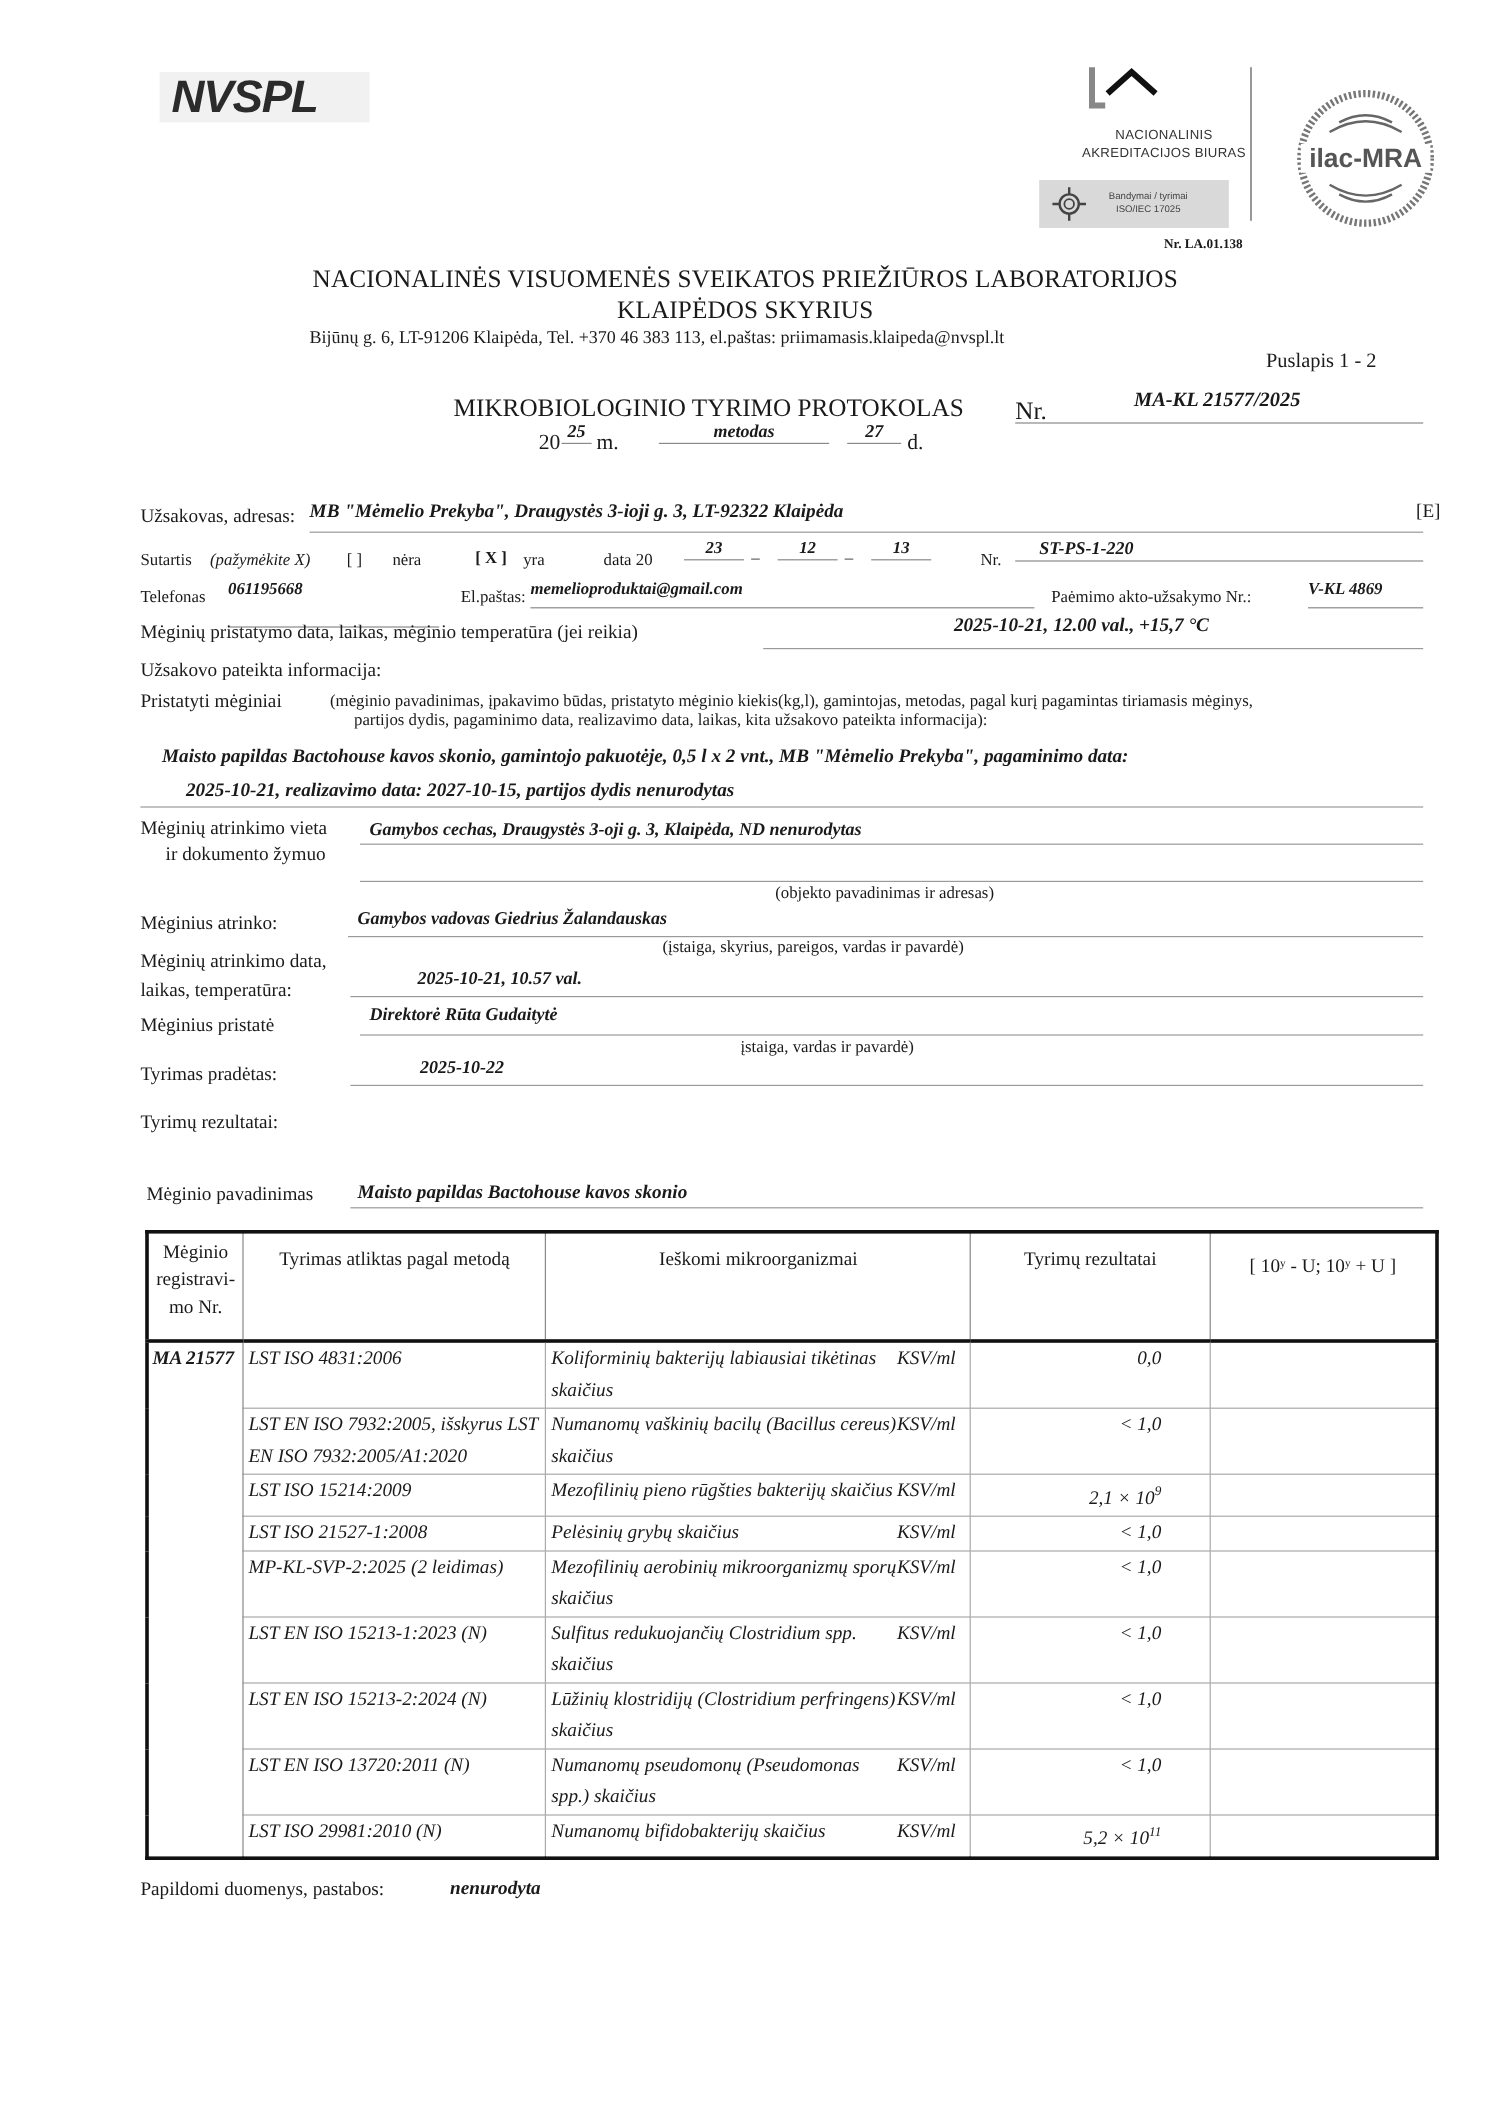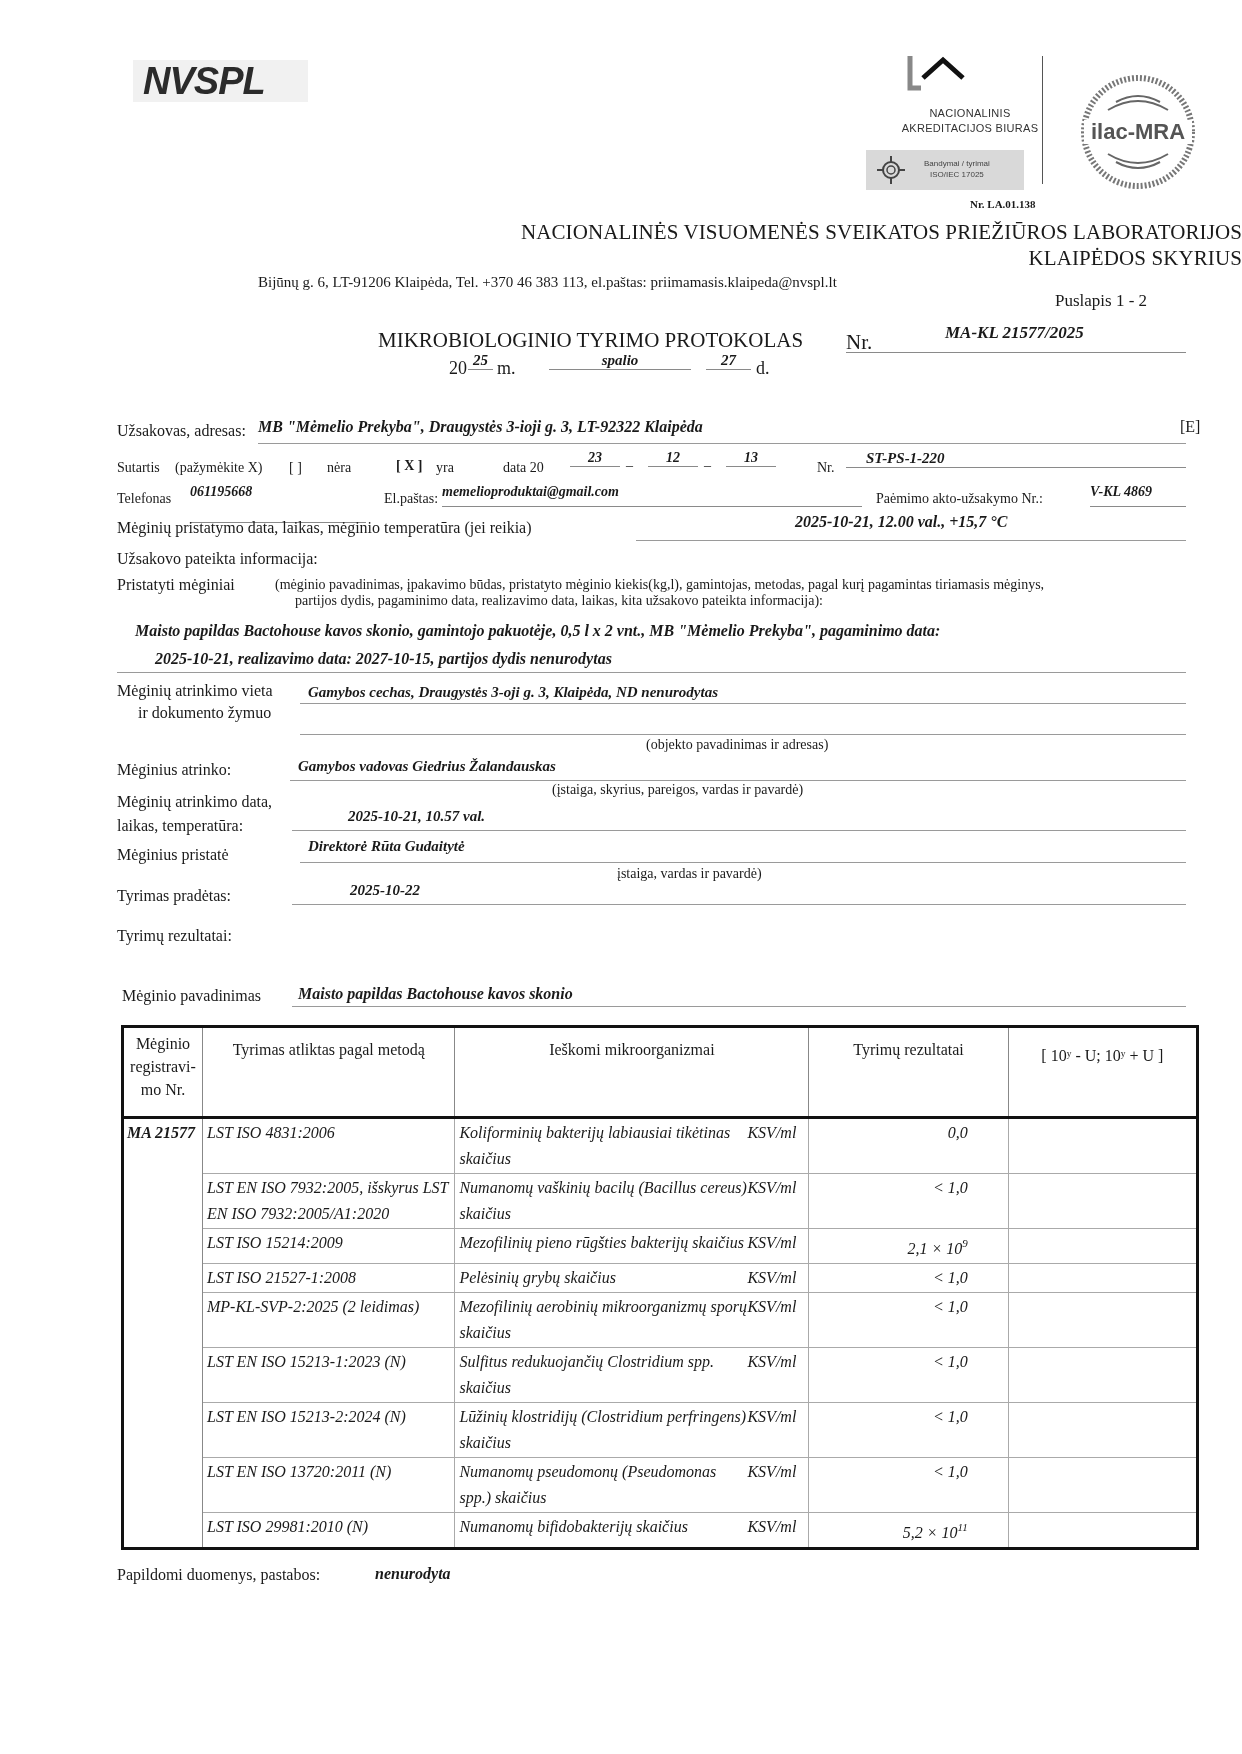--- a/index.html
+++ b/index.html
@@ -1,37 +1,37 @@
 <!DOCTYPE html>
 <html><head>
 <meta charset="utf-8">
 <style>
   html, body { margin: 0; padding: 0; background: #ffffff; }
   body { width: 1242px; height: 1754px; position: relative; overflow: hidden;
          font-family: "Liberation Serif", "DejaVu Serif", serif; color: #1a1a1a; }
   .abs { position: absolute; }
-  .ital { }
+  .ital { font-style: italic; }
   .bold { font-weight: bold; }
   .uline { border-bottom: 1px solid #8a8a8a; }
 
   
   .nvspl { left: 133px; top: 60px; width: 165px; height: 42px; background: #f1f1f1;
            font-family: "Liberation Sans", sans-serif; font-weight: bold; font-style: italic;
            font-size: 38px; letter-spacing: -1px; color: #2b2b2b; line-height: 42px; padding-left: 10px; }
   .nab-logo { left: 905px; top: 52px; width: 60px; height: 42px; }
   .nab-text { left: 880px; top: 106px; width: 180px; text-align: center;
               font-family: "Liberation Sans", sans-serif; font-size: 11px; line-height: 15px; letter-spacing: 0.3px; color:#333; }
   .nab-box { left: 866px; top: 150px; width: 158px; height: 40px; background: #d9d9d9;
              font-family: "Liberation Sans", sans-serif; font-size: 8px; color:#444; }
   .nab-box .lbl { position: absolute; left: 58px; top: 8px; text-align: center; line-height: 11px; }
   .vsep { left: 1042px; top: 56px; width: 1px; height: 128px; background: #555; }
   .ilac { left: 1078px; top: 72px; width: 120px; height: 120px; }
   .nr-la { left: 970px; top: 198px; font-size: 11px; font-weight: bold; }
 
-  .h1 { left: 0; width: 1242px; text-align: right; font-size: 21px; letter-spacing: 0.1px; }
+  .h1 { left: 0; width: 1242px; text-align: center; font-size: 21px; letter-spacing: 0.1px; }
   .addr { left: 258px; top: 274px; font-size: 15px; }
   .puslapis { left: 1055px; top: 291px; font-size: 17px; }
 
   .protokolas { left: 378px; top: 328px; font-size: 21px; }
   .prot-nr { left: 846px; top: 330px; font-size: 21px; }
   .prot-line { left: 846px; top: 352px; width: 340px; height: 1px; background:#8a8a8a; }
   .prot-val { left: 945px; top: 323px; font-size: 17px; font-weight:bold; font-style:italic; }
 
   .label { font-size: 16px; }
   .fill { font-weight: bold; font-style: italic; font-size: 16px; }
@@ -94,21 +94,21 @@
 <div class="abs puslapis">Puslapis 1 - 2</div>
 
 <div class="abs protokolas">MIKROBIOLOGINIO TYRIMO PROTOKOLAS</div>
 <div class="abs prot-nr">Nr.</div>
 <div class="abs prot-line"></div>
 <div class="abs prot-val">MA-KL 21577/2025</div>
 
 <div class="abs" style="left:449px;top:358px;font-size:18px;">20</div>
 <div class="abs fill uline" style="left:468px;top:352px;width:25px;text-align:center;font-size:15px;">25</div>
 <div class="abs" style="left:497px;top:358px;font-size:18px;">m.</div>
-<div class="abs fill uline" style="left:549px;top:352px;width:142px;text-align:center;font-size:15px;">spalio</div>
+<div class="abs fill uline" style="left:549px;top:352px;width:142px;text-align:center;font-size:15px;">metodas</div>
 <div class="abs fill uline" style="left:706px;top:352px;width:45px;text-align:center;font-size:15px;">27</div>
 <div class="abs" style="left:756px;top:358px;font-size:18px;">d.</div>
 
 <div class="abs label" style="left:117px;top:422px;">Užsakovas, adresas:</div>
 <div class="abs fill" style="left:258px;top:418px;">MB "Mėmelio Prekyba", Draugystės 3-ioji g. 3, LT-92322 Klaipėda</div>
 <div class="abs hline" style="left:258px;top:443px;width:928px;"></div>
 <div class="abs label" style="left:1180px;top:418px;">[E]</div>
 
 <div class="abs small" style="left:117px;top:460px;">Sutartis</div>
 <div class="abs small ital" style="left:175px;top:460px;">(pažymėkite X)</div>

